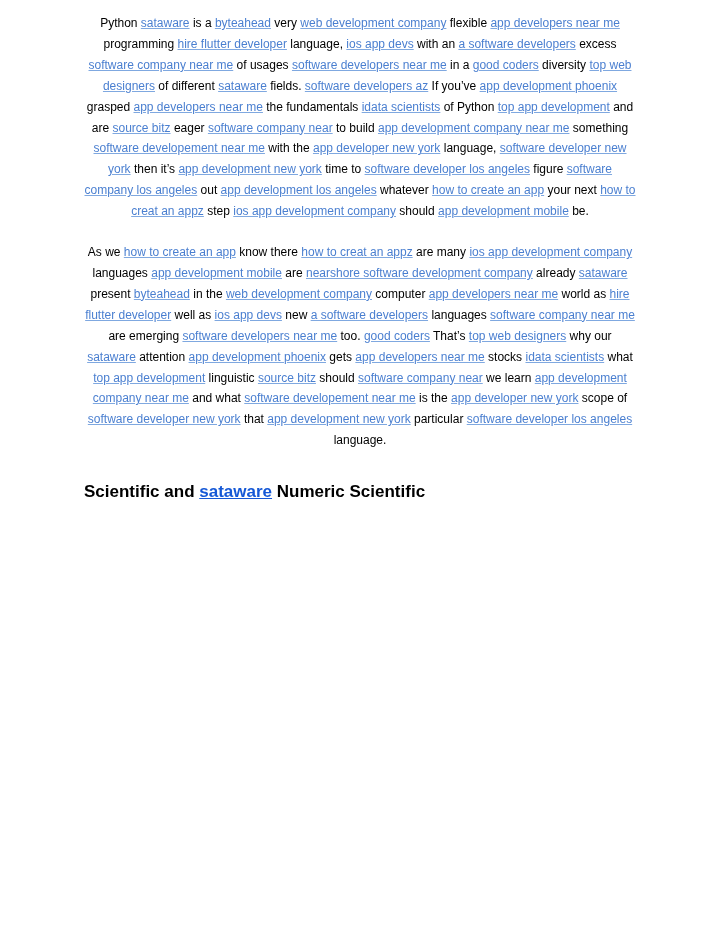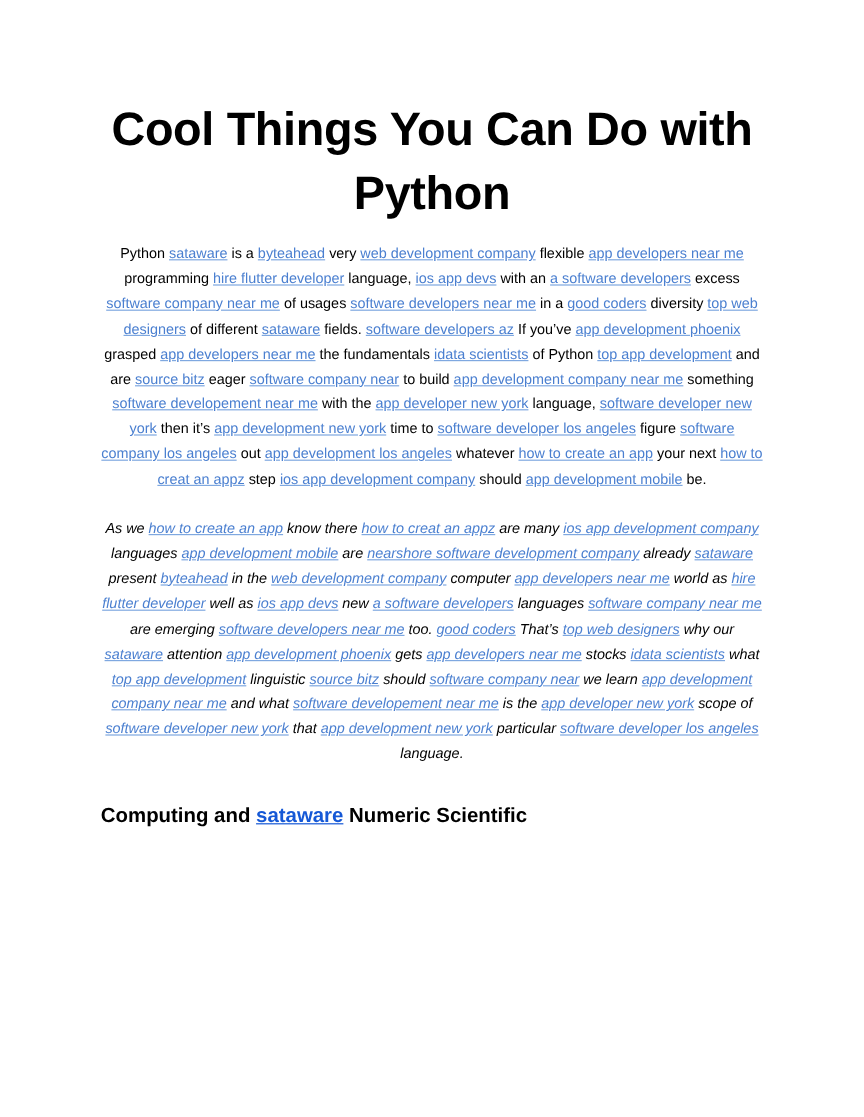--- a/index.html
+++ b/index.html
@@ -46,21 +46,20 @@
     line-height: 20.9px;
     text-align: center;
     color: #000000;
     word-spacing: 0px;
   }
   .body-paragraph.first {
     margin-top: 13px;
   }
   .body-paragraph + .body-paragraph {
     margin-top: 20px;
-    font-style: italic;
   }
   .kw {
     color: #4a7fd0;
     text-decoration: underline;
     text-decoration-color: #7fa8e0;
     text-underline-offset: 1px;
     cursor: pointer;
   }
   .section-heading {
     margin: 0;
@@ -79,22 +78,21 @@
     text-underline-offset: 1px;
     cursor: pointer;
   }
 </style>
 </head>
 <body>
 
 <div class="page">
   <div class="content">
 
-    <h1 class="article-title">Cool Things You Can Do with Python</h1>
 
     <p class="body-paragraph first"><span>Python </span><span class="kw">sataware</span><span> is a </span><span class="kw">byteahead</span><span> very </span><span class="kw">web development company</span><span> flexible </span><span class="kw">app developers near me</span><span> programming </span><span class="kw">hire flutter developer</span><span> language, </span><span class="kw">ios app devs</span><span> with an </span><span class="kw">a software developers</span><span> excess </span><span class="kw">software company near me</span><span> of usages </span><span class="kw">software developers near me</span><span> in a </span><span class="kw">good coders</span><span> diversity </span><span class="kw">top web designers</span><span> of different </span><span class="kw">sataware</span><span> fields. </span><span class="kw">software developers az</span><span> If you’ve </span><span class="kw">app development phoenix</span><span> grasped </span><span class="kw">app developers near me</span><span> the fundamentals </span><span class="kw">idata scientists</span><span> of Python </span><span class="kw">top app development</span><span> and are </span><span class="kw">source bitz</span><span> eager </span><span class="kw">software company near</span><span> to build </span><span class="kw">app development company near me</span><span> something </span><span class="kw">software developement near me</span><span> with the </span><span class="kw">app developer new york</span><span> language, </span><span class="kw">software developer new york</span><span> then it’s </span><span class="kw">app development new york</span><span>  time to </span><span class="kw">software developer los angeles</span><span> figure </span><span class="kw">software company los angeles</span><span> out </span><span class="kw">app development los angeles</span><span> whatever </span><span class="kw">how to create an app</span><span> your next </span><span class="kw">how to creat an appz</span><span> step </span><span class="kw">ios app development company</span><span> should </span><span class="kw">app development mobile</span><span> be.</span></p>
 
     <p class="body-paragraph"><span>As we </span><span class="kw">how to create an app</span><span> know there </span><span class="kw">how to creat an appz</span><span> are many </span><span class="kw">ios app development company</span><span> languages </span><span class="kw">app development mobile</span><span> are </span><span class="kw">nearshore software development company</span><span> already </span><span class="kw">sataware</span><span> present </span><span class="kw">byteahead</span><span> in the </span><span class="kw">web development company</span><span> computer </span><span class="kw">app developers near me</span><span> world as </span><span class="kw">hire flutter developer</span><span> well as </span><span class="kw">ios app devs</span><span> new </span><span class="kw">a software developers</span><span> languages </span><span class="kw">software company near me</span><span> are emerging </span><span class="kw">software developers near me</span><span> too. </span><span class="kw">good coders</span><span> That’s </span><span class="kw">top web designers</span><span> why our </span><span class="kw">sataware</span><span> attention </span><span class="kw">app development phoenix</span><span>  gets </span><span class="kw">app developers near me</span><span> stocks </span><span class="kw">idata scientists</span><span> what </span><span class="kw">top app development</span><span> linguistic </span><span class="kw">source bitz</span><span> should </span><span class="kw">software company near</span><span> we learn </span><span class="kw">app development company near me</span><span> and what </span><span class="kw">software developement near me</span><span> is the </span><span class="kw">app developer new york</span><span> scope of </span><span class="kw">software developer new york</span><span> that </span><span class="kw">app development new york</span><span> particular </span><span class="kw">software developer los angeles</span><span> language.</span></p>
 
-    <h2 class="section-heading"><span>Computing and </span><span class="kw-strong">sataware</span><span> Numeric Scientific</span></h2>
+    <h2 class="section-heading"><span>Scientific and </span><span class="kw-strong">sataware</span><span> Numeric Scientific</span></h2>
 
   </div>
 </div>
 
 </body></html>

